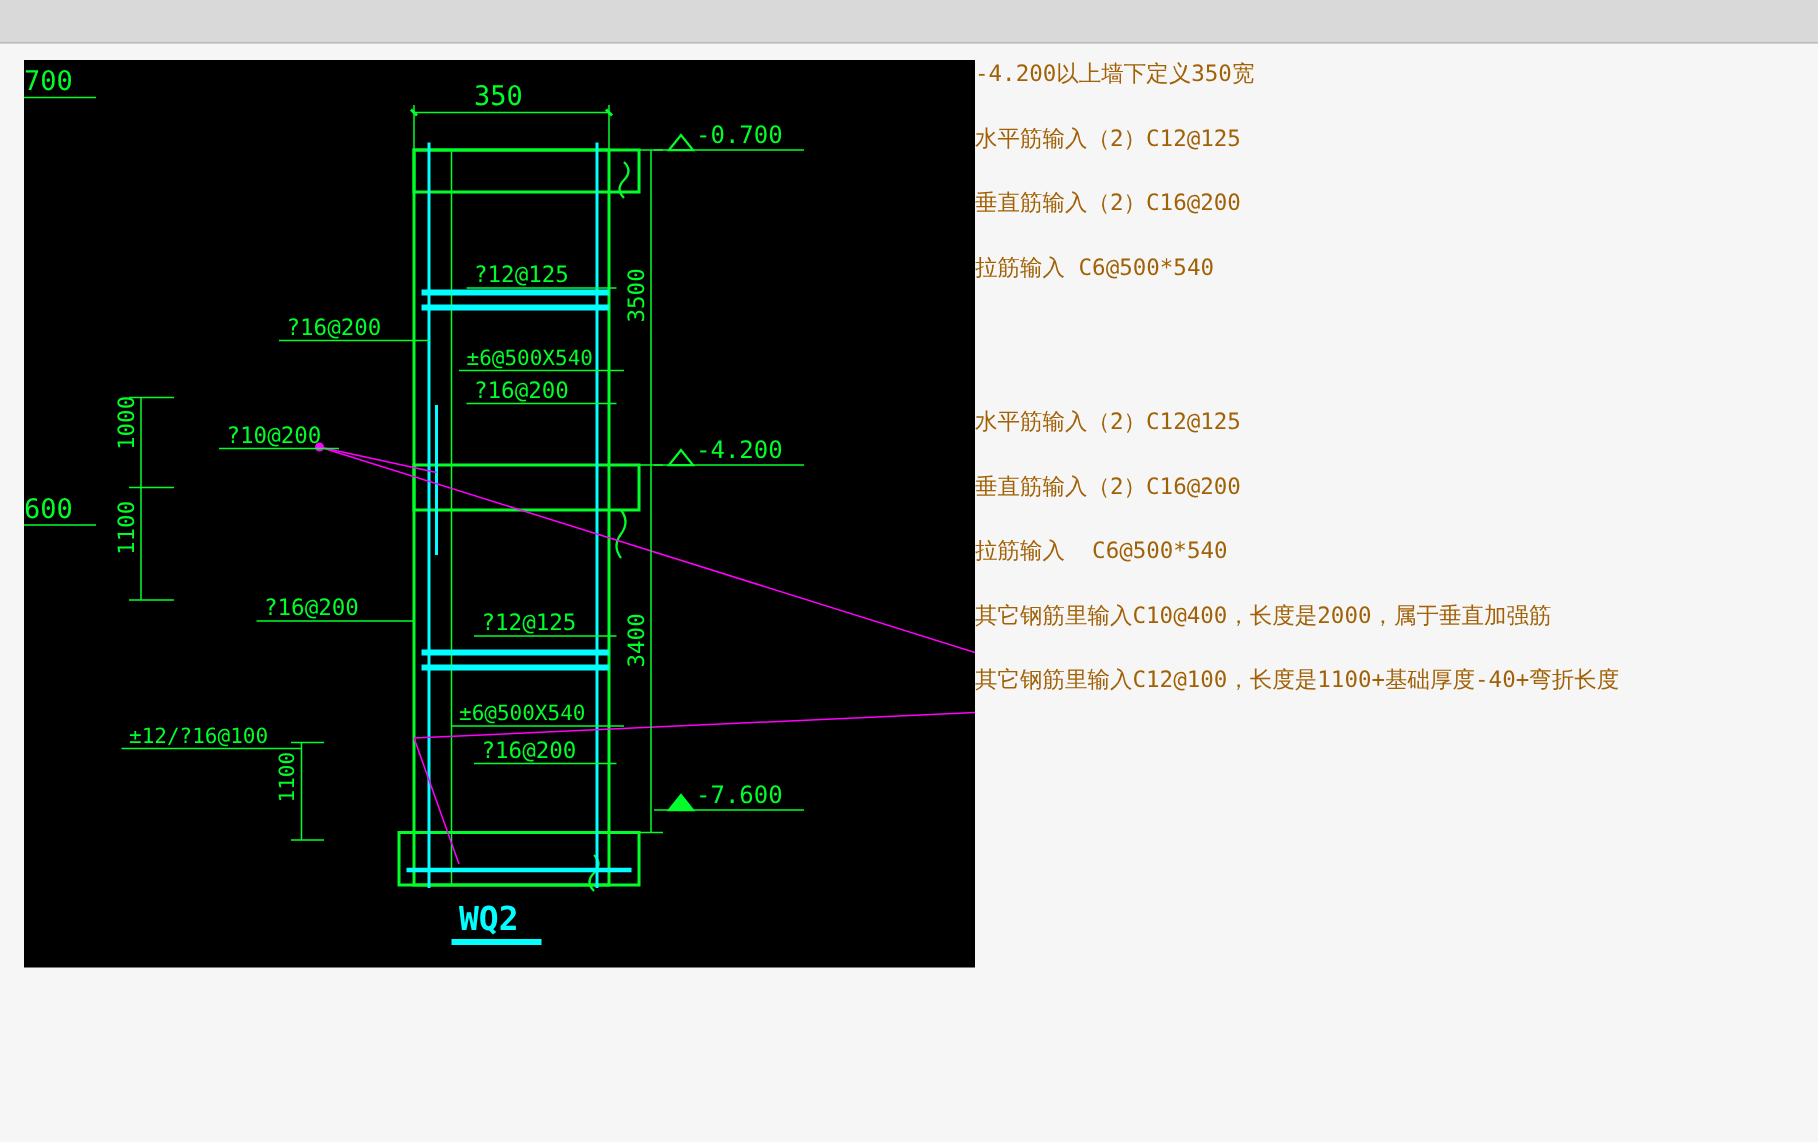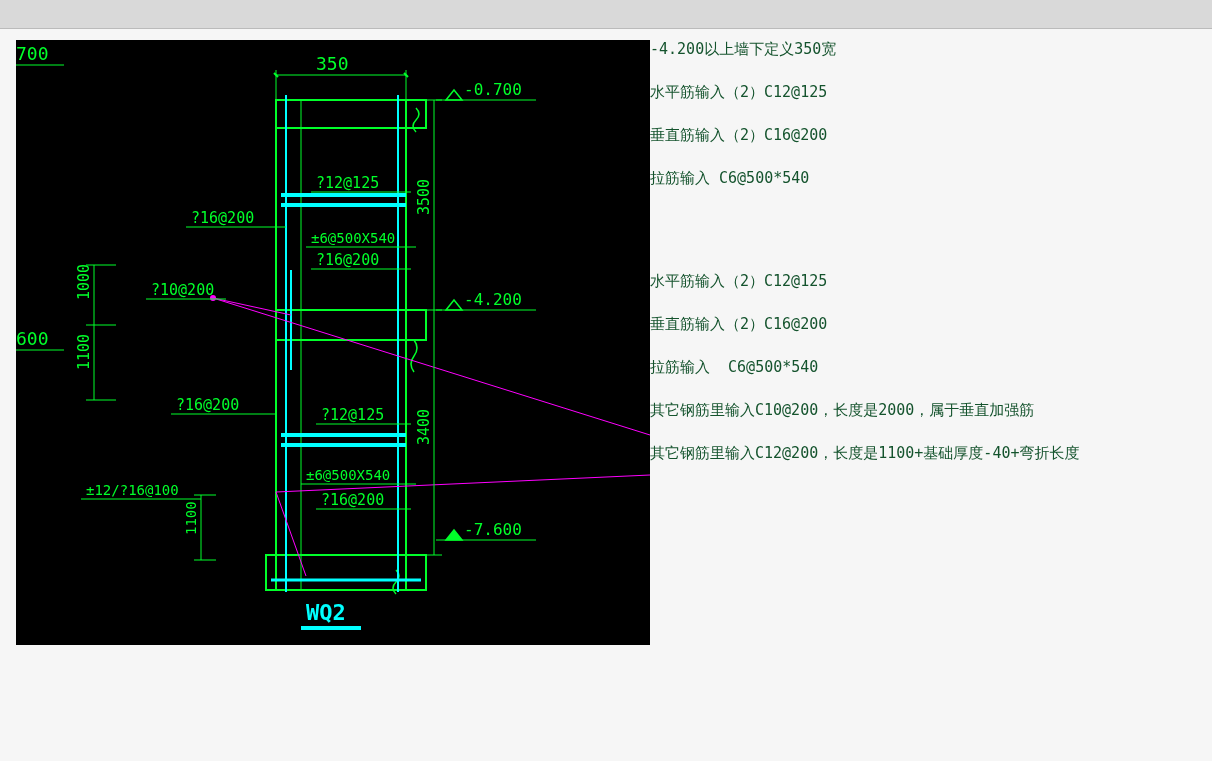--- a/index.html
+++ b/index.html
@@ -1,20 +1,20 @@
 <!DOCTYPE html>
 <html><head>
 <meta charset="utf-8">
 <style>
   html,body{margin:0;padding:0;background:#f6f6f6;width:1212px;height:761px;overflow:hidden;font-family:"SimSun","NSimSun","Songti SC",monospace}
   .top-strip{position:absolute;left:0;top:0;width:1212px;height:28px;background:#d9d9d9;border-bottom:1px solid #bbb}
   .cad-panel{position:absolute;left:16px;top:40px;width:634px;height:605px;background:#000}
   .cad-panel svg{display:block}
   .annotations{position:absolute;left:650px;top:40px;width:560px}
-  .annotations p{margin:0 0 24px 0;font-size:15px;color:#14532d;white-space:pre}
+  .annotations p{margin:0 0 24px 0;font-size:15px;color:#a16207;white-space:pre}
   .annotations .gap{height:60px}
   
   .lbl-green{fill:#00ff2a;font-family:"SimSun",monospace}
   .lbl-cyan{fill:#00ffff;font-family:"SimSun",monospace}
 </style>
 </head>
 <body>
 
 <div class="top-strip"></div>
 
@@ -136,15 +136,15 @@
 
 <div class="annotations">
   <p>-4.200以上墙下定义350宽</p>
   <p>水平筋输入（2）C12@125</p>
   <p>垂直筋输入（2）C16@200</p>
   <p>拉筋输入 C6@500*540</p>
   <div class="gap"></div>
   <p>水平筋输入（2）C12@125</p>
   <p>垂直筋输入（2）C16@200</p>
   <p>拉筋输入  C6@500*540</p>
-  <p>其它钢筋里输入C10@200，长度是2000，属于垂直加强筋</p>
-  <p>其它钢筋里输入C12@200，长度是1100+基础厚度-40+弯折长度</p>
+  <p>其它钢筋里输入C10@400，长度是2000，属于垂直加强筋</p>
+  <p>其它钢筋里输入C12@100，长度是1100+基础厚度-40+弯折长度</p>
 </div>
 
 </body></html>

